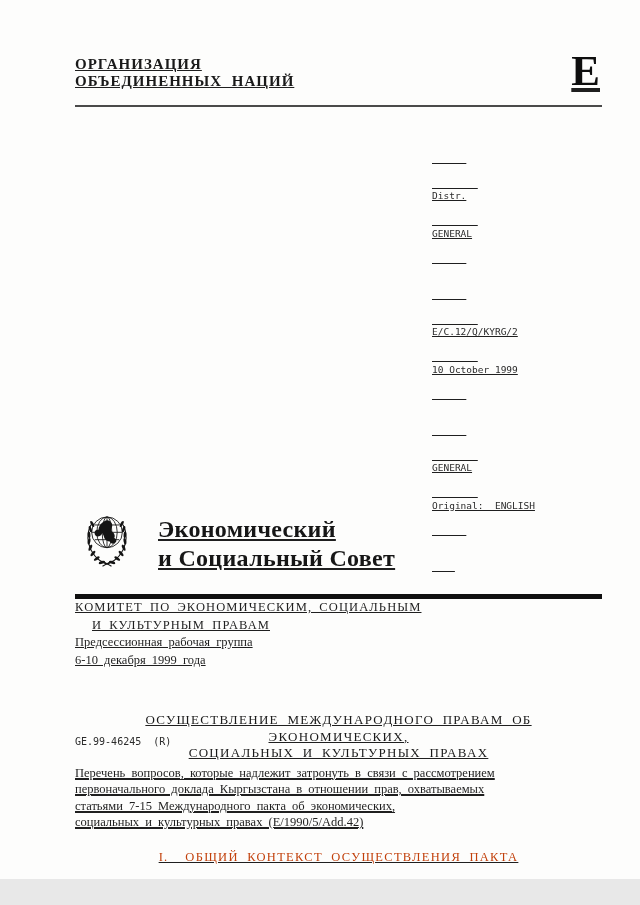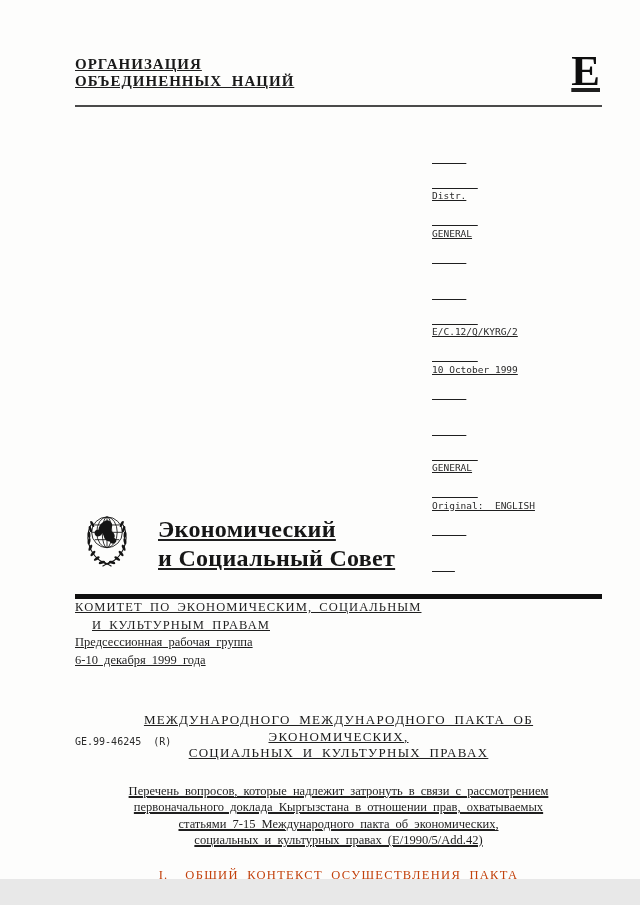--- a/index.html
+++ b/index.html
@@ -46,21 +46,21 @@
   
   .committee { font-size:12.5px; line-height:17.5px; word-spacing:3px; }
   .committee .caps { letter-spacing:1.1px; }
   .committee .indent { padding-left:17px; }
   
   .doc-title {
     margin-top:43px; text-align:center;
     font-size:13px; line-height:16.5px;
     letter-spacing:1.3px; word-spacing:4px; color:#1a1a1a;
   }
-  .subtitle { margin-top:21px; text-align:center; font-size:12.5px; line-height:16.5px; word-spacing:3px; }
+  .subtitle { margin-top:3px; text-align:left; font-size:12.5px; line-height:16.5px; word-spacing:3px; }
   .subtitle span { text-decoration:underline; text-underline-offset:2px; }
   .section-heading {
     margin-top:19px; text-align:center;
     font-size:12.5px; letter-spacing:1.3px; word-spacing:4px; color:#c2410c;
   }
   
   .body-text p {
     margin-top:21px; text-align:justify;
     font-size:12.5px; line-height:19px; word-spacing:2.5px;
   }
@@ -152,21 +152,21 @@
   <div class="rule-thick"></div>
 
   <div class="committee">
     <div class="caps">КОМИТЕТ ПО ЭКОНОМИЧЕСКИМ, СОЦИАЛЬНЫМ</div>
     <div class="caps indent">И КУЛЬТУРНЫМ ПРАВАМ</div>
     <div>Предсессионная рабочая группа</div>
     <div>6-10 декабря 1999 года</div>
   </div>
 
   <div class="doc-title">
-    <div>МЕЖДУНАРОДНОГО МЕЖДУНАРОДНОГО ПАКТА ОБ ЭКОНОМИЧЕСКИХ,</div>
+    <div>ОСУЩЕСТВЛЕНИЕ МЕЖДУНАРОДНОГО ПРАВАМ ОБ ЭКОНОМИЧЕСКИХ,</div>
     <div>СОЦИАЛЬНЫХ И КУЛЬТУРНЫХ ПРАВАХ</div>
   </div>
 
   <div class="subtitle">
     <div><span>Перечень вопросов, которые надлежит затронуть в связи с рассмотрением</span></div>
     <div><span>первоначального доклада Кыргызстана в отношении прав, охватываемых</span></div>
     <div><span>статьями 7-15 Международного пакта об экономических,</span></div>
     <div><span>социальных и культурных правах (E/1990/5/Add.42)</span></div>
   </div>
 

